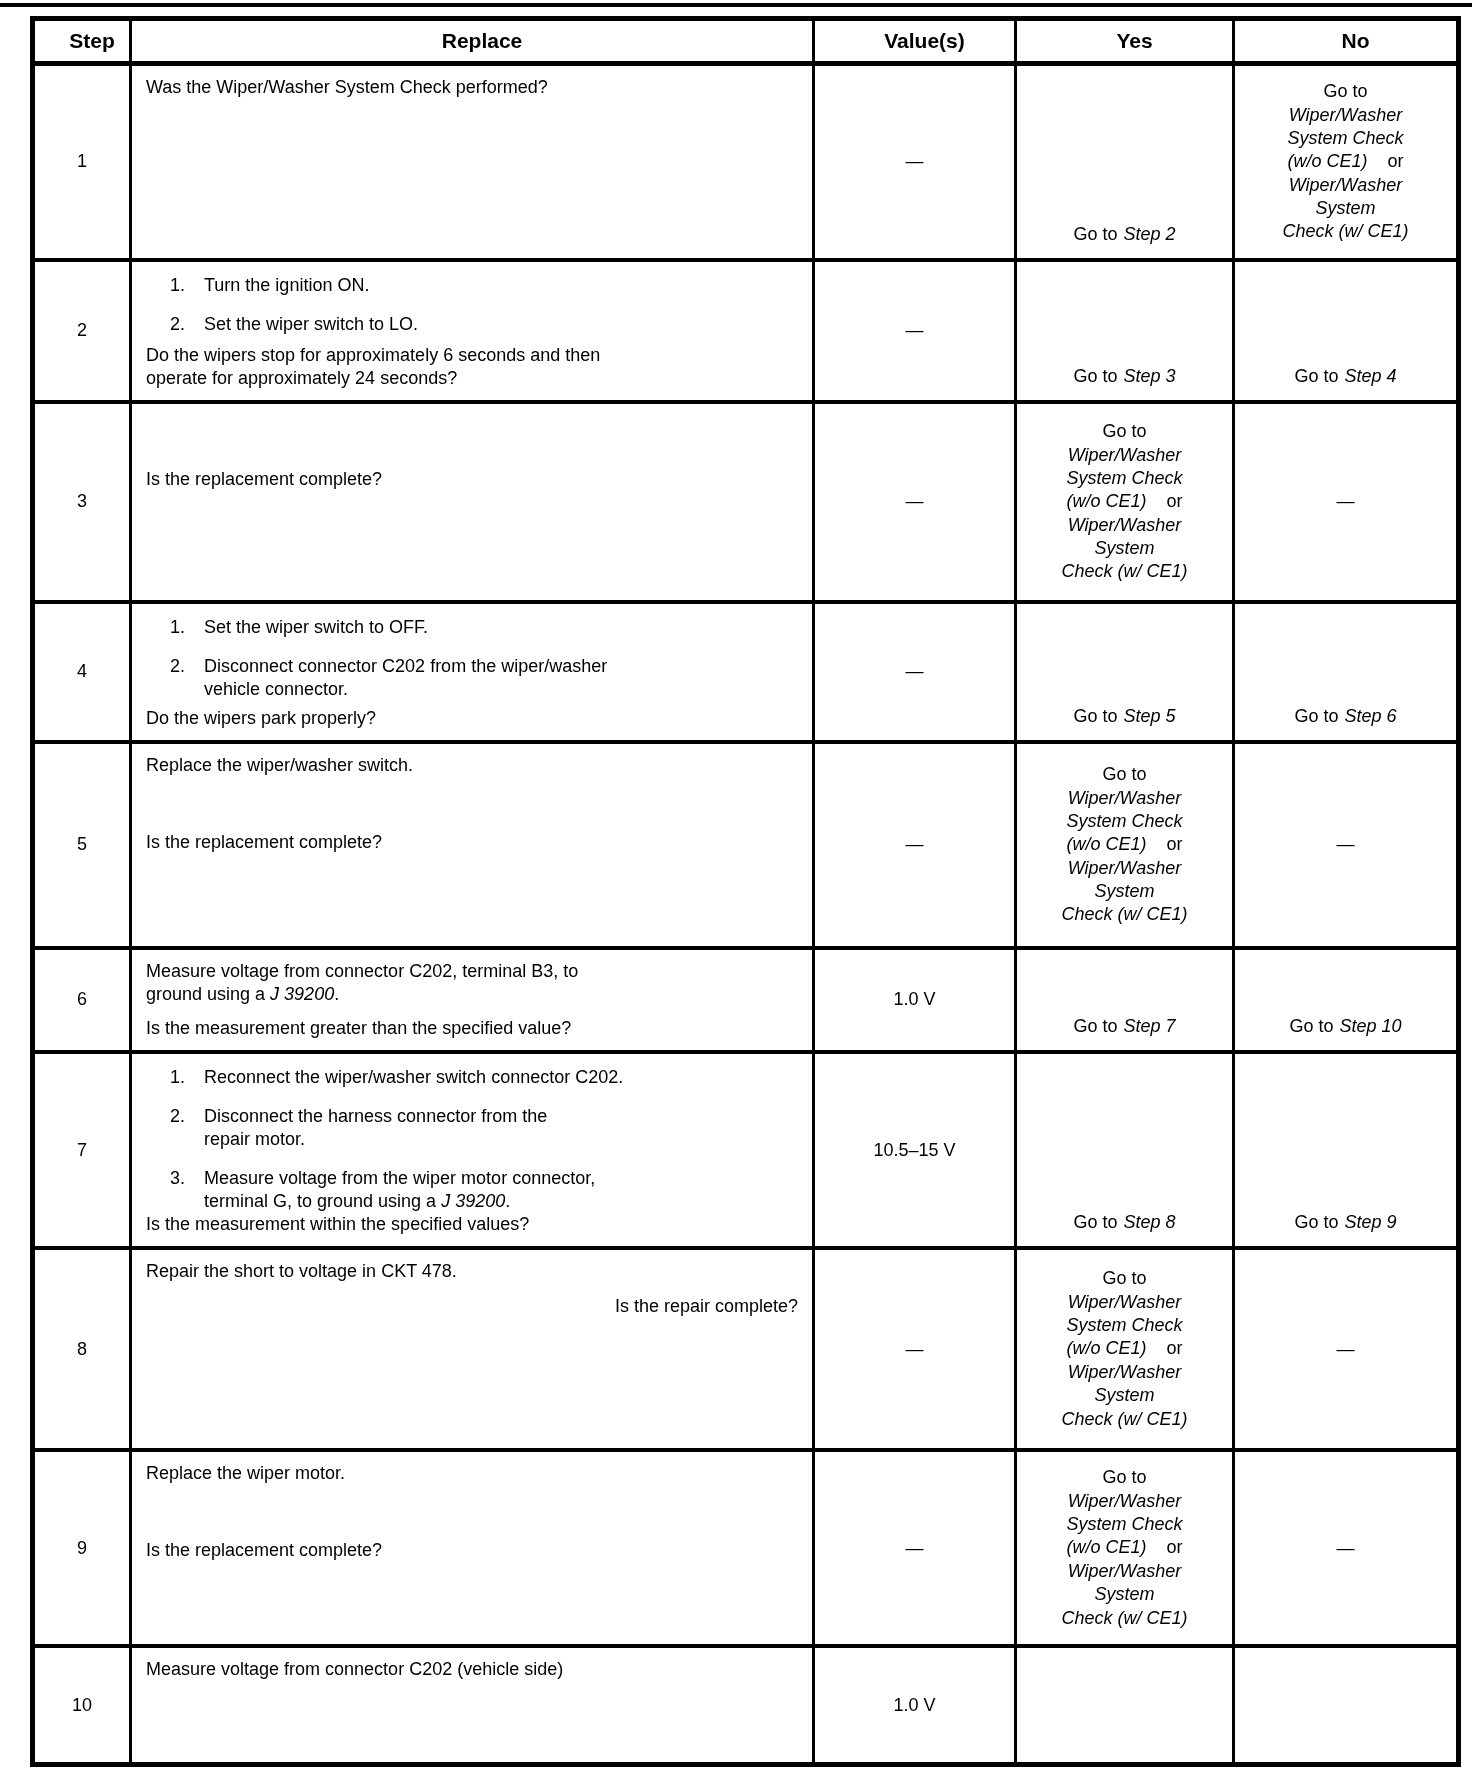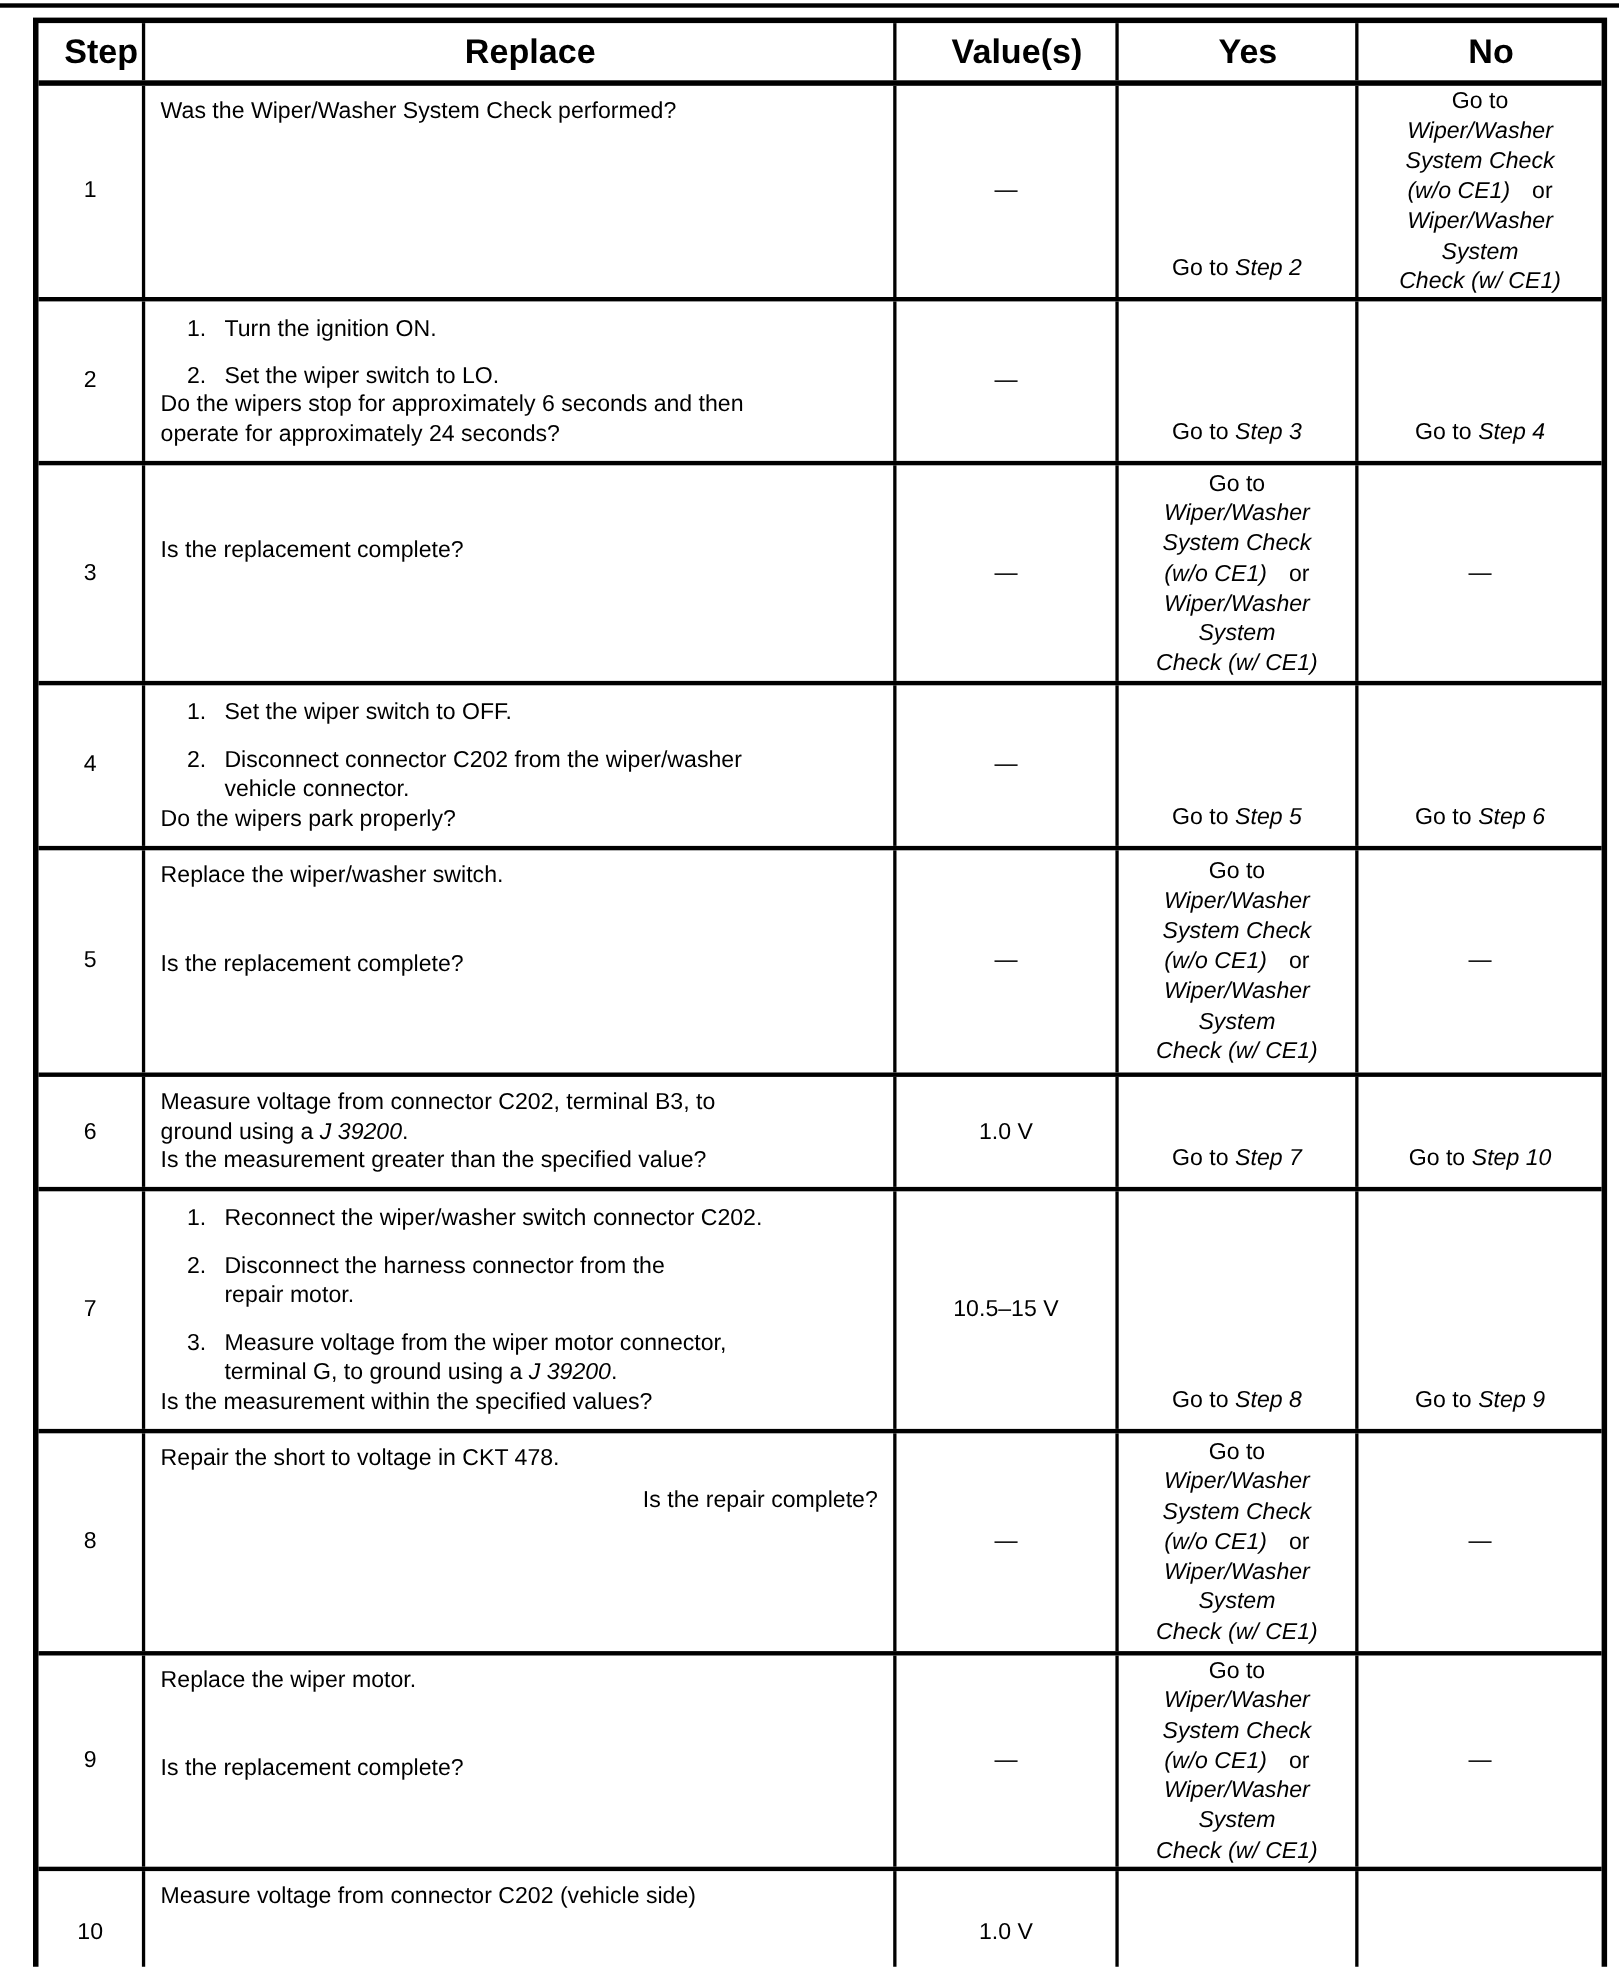--- a/index.html
+++ b/index.html
@@ -5,25 +5,25 @@
   html,body { margin:0; padding:0; }
   body {
     width:1472px; height:1788px; background:#fff; color:#000;
     font-family:"Liberation Sans", sans-serif; position:relative;
     -webkit-font-smoothing:antialiased;
   }
   .scan-top { position:absolute; top:3px; left:0; width:1472px; height:4px; background:#000; }
   .tbl { position:absolute; top:16px; left:30px; width:1421px; border:5px solid #000; background:#fff; }
   .row { display:grid; grid-template-columns:97px 683px 202px 218px 1fr; border-bottom:4px solid #000; }
   .row:last-child { border-bottom:none; }
-  .cell { border-right:3px solid #000; padding:10px 14px; box-sizing:border-box; font-size:21px; line-height:1.28; overflow:hidden; }
+  .cell { border-right:3px solid #000; padding:10px 14px; box-sizing:border-box; font-size:18px; line-height:1.28; overflow:hidden; }
   .cell:last-child { border-right:none; }
 
   .hdr { border-bottom:5px solid #000; }
-  .hdr .cell { display:flex; align-items:center; justify-content:center; font-weight:bold; font-size:31px; min-height:40px; padding:6px;margin-left:20px; }
+  .hdr .cell { display:flex; align-items:center; justify-content:center; font-weight:bold; font-size:21px; min-height:40px; padding:6px;margin-left:20px; }
 
   .c-step { display:flex; align-items:center; justify-content:center; padding:4px; }
   .c-action { display:flex; flex-direction:column; }
   .c-action.spread { justify-content:space-between; }
   .c-val { display:flex; align-items:center; justify-content:center; }
   .c-yn { display:flex; flex-direction:column; align-items:center; text-align:center; padding:0 8px; }
   .v-center { justify-content:center; }
   .v-bottom { justify-content:flex-end; padding-bottom:12px; }
 
   .r1 { min-height:192px; } .r2 { min-height:138px; } .r3 { min-height:196px; }

